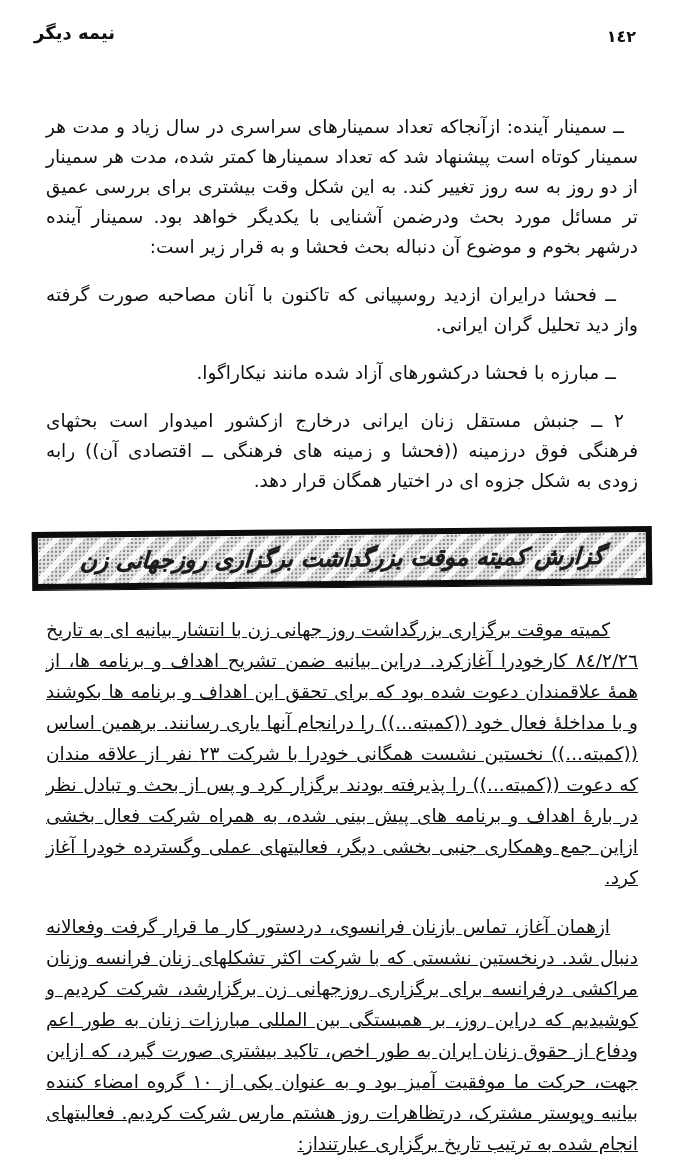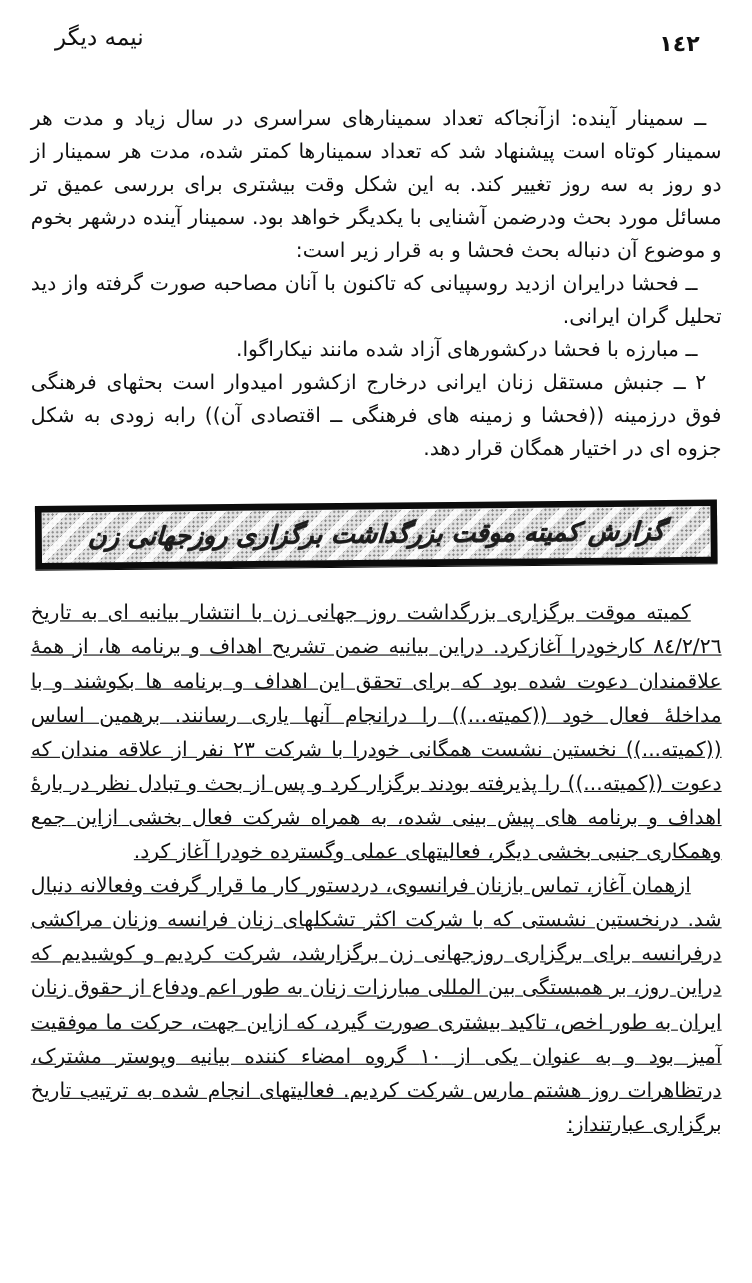--- a/index.html
+++ b/index.html
@@ -2,32 +2,32 @@
 <html lang="fa"><head>
 <meta charset="utf-8">
 <style>
   html,body{margin:0;padding:0;}
   body{
     width:684px;height:1166px;background:#ffffff;color:#101010;
     font-family:"DejaVu Sans",sans-serif;overflow:hidden;
   }
   .page{position:relative;width:684px;height:1166px;direction:rtl;}
   .journal-title{
-    position:absolute;top:22px;left:50px;direction:rtl;
-    font-size:21px;font-weight:normal;letter-spacing:0.5px;
+    position:absolute;top:22px;left:34px;direction:rtl;
+    font-size:18px;font-weight:bold;letter-spacing:0.5px;
   }
   .page-number{
     position:absolute;top:27px;right:48px;
-    font-size:20px;letter-spacing:5px;font-weight:bold;
+    font-size:16px;letter-spacing:5px;font-weight:bold;
   }
   .content{
     position:absolute;top:94px;right:28px;width:628px;
     font-size:18.5px;line-height:30px;text-align:justify;direction:rtl;
   }
-  .content p{margin:0;padding:0;}
+  .content p{margin:18px;padding:0;}
   .ind-0{text-indent:0;}
   .ind-s{text-indent:14px;}
   .ind-m{text-indent:22px;}
   .ind-l{text-indent:28px;}
   .report{line-height:31px;text-decoration:underline;}
   .banner-box{
     margin:33px 4px 27px 4px;
     border:6px solid #0c0c0c;
     height:46px;
     display:flex;align-items:center;justify-content:center;

